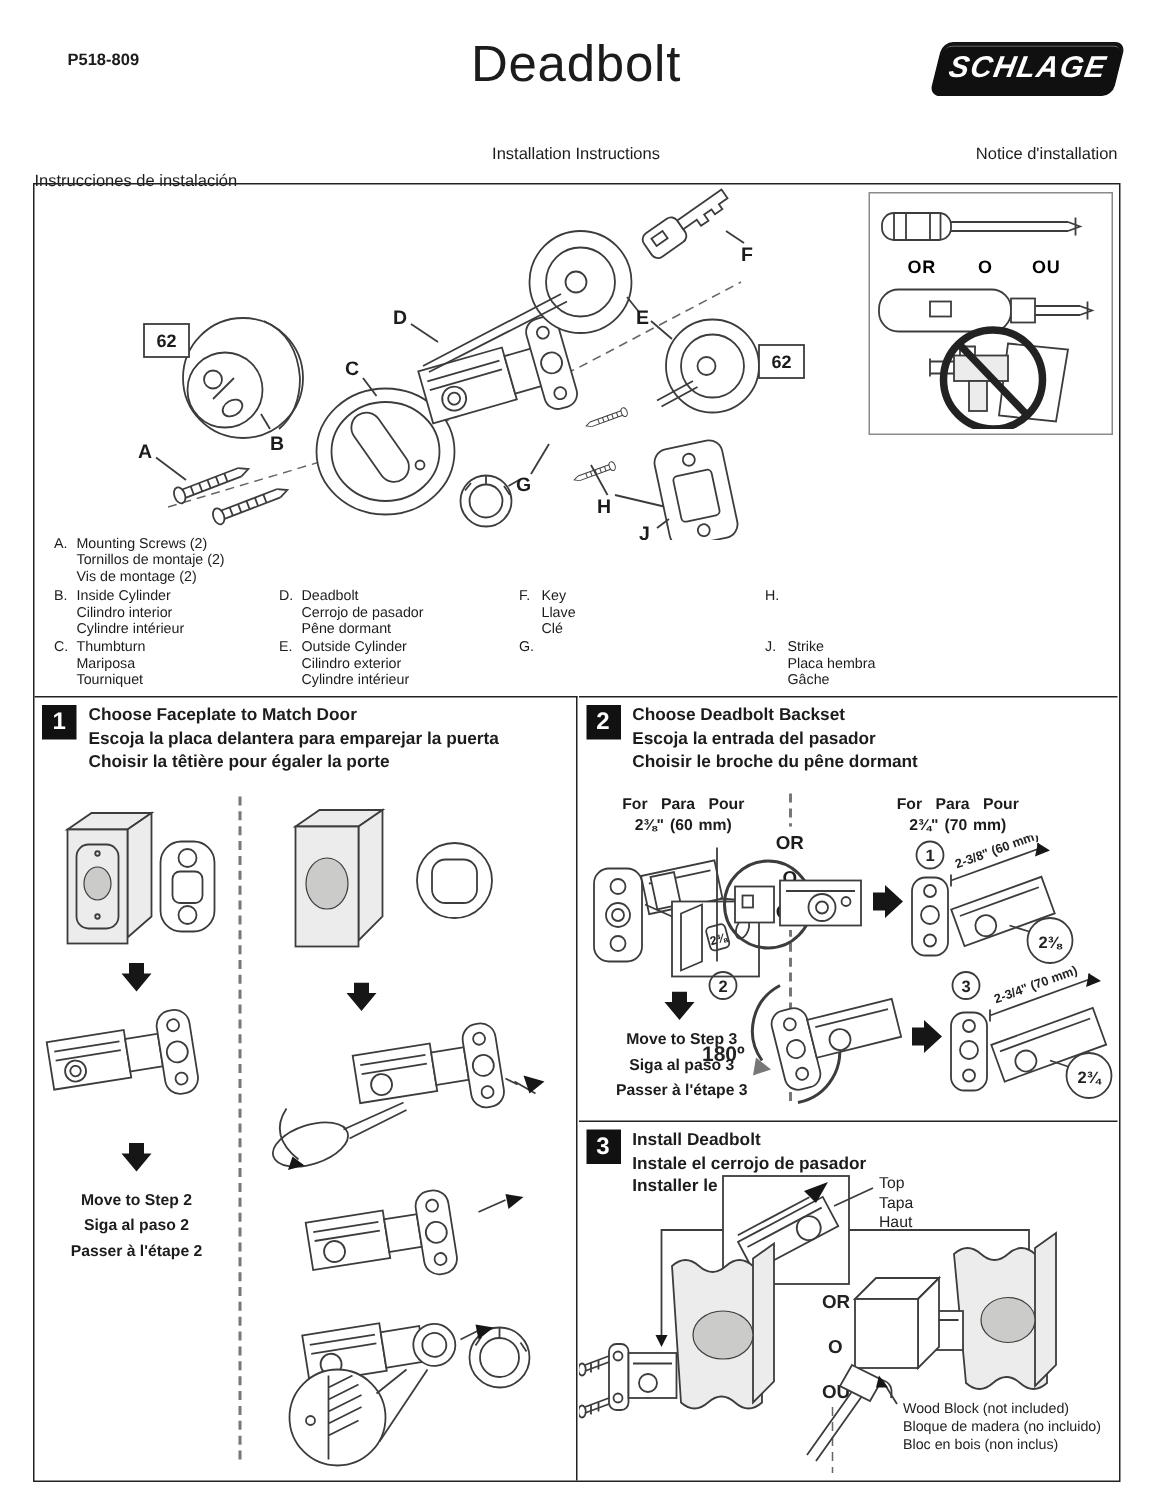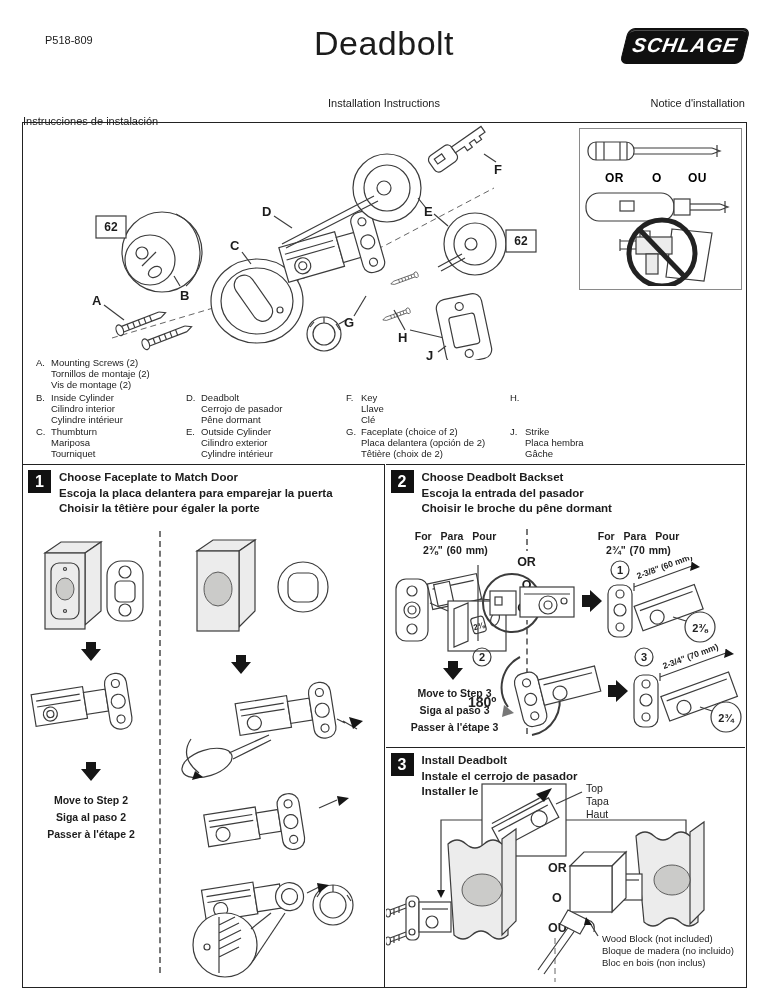--- a/index.html
+++ b/index.html
@@ -1,19 +1,19 @@
 <!DOCTYPE html>
 <html><head>
 <meta charset="utf-8">
 <style>
   html,body{margin:0;padding:0;background:#fff;}
   body{width:768px;height:994px;position:relative;font-family:"Liberation Sans",sans-serif;color:#1c1c1c;}
   .abs{position:absolute;}
   
-  #partnum{left:45px;top:34px;font-size:11px;font-weight:normal;}
+  #partnum{left:45px;top:34px;font-size:11px;font-weight:bold;}
   #title{left:0;top:24px;width:100%;text-align:center;font-size:34px;letter-spacing:.5px;}
   #logo{right:22px;top:28px;width:120px;height:34px;background:#101010;border-radius:7px;transform:skewX(-14deg);border:1.5px solid #101010;box-shadow:inset 0 0 0 1.5px #101010, inset 0 2px 0 #888;}
   #logo span{display:block;transform:skewX(4deg);color:#fff;font-weight:bold;font-style:italic;font-size:20px;letter-spacing:1px;text-align:center;line-height:33px;}
   .lang{top:97px;font-size:11px;}
   #lang-es{left:23px;margin-top:18px;} #lang-en{left:0;width:100%;text-align:center;} #lang-fr{right:23px;margin-left:40px;}
   
   #frame{left:22px;top:122px;width:723px;height:864px;border:1.5px solid #222;}
   
   #toolbox{left:556px;top:5px;width:161px;height:160px;border:1.5px solid #8a8a8a;background:#fff;}
   
@@ -246,25 +246,20 @@
     <div class="pcell" style="left:323px;top:269px;width:160px">
       <span class="pk">F.</span>
       <span>
           <div>Key</div>
           <div>Llave</div>
           <div>Clé</div>
         </span>
     </div>
     <div class="pcell" style="left:323px;top:303px;width:165px">
       <span class="pk">G.</span>
-      <span>
-          <div>Faceplate (choice of 2)</div>
-          <div>Placa delantera (opción de 2)</div>
-          <div>Têtière (choix de 2)</div>
-        </span>
     </div>
     <div class="pcell" style="left:487px;top:269px;width:230px">
       <span class="pk">H.</span>
     </div>
     <div class="pcell" style="left:487px;top:303px;width:230px">
       <span class="pk">J.</span>
       <span>
           <div>Strike</div>
           <div>Placa hembra</div>
           <div>Gâche</div>

